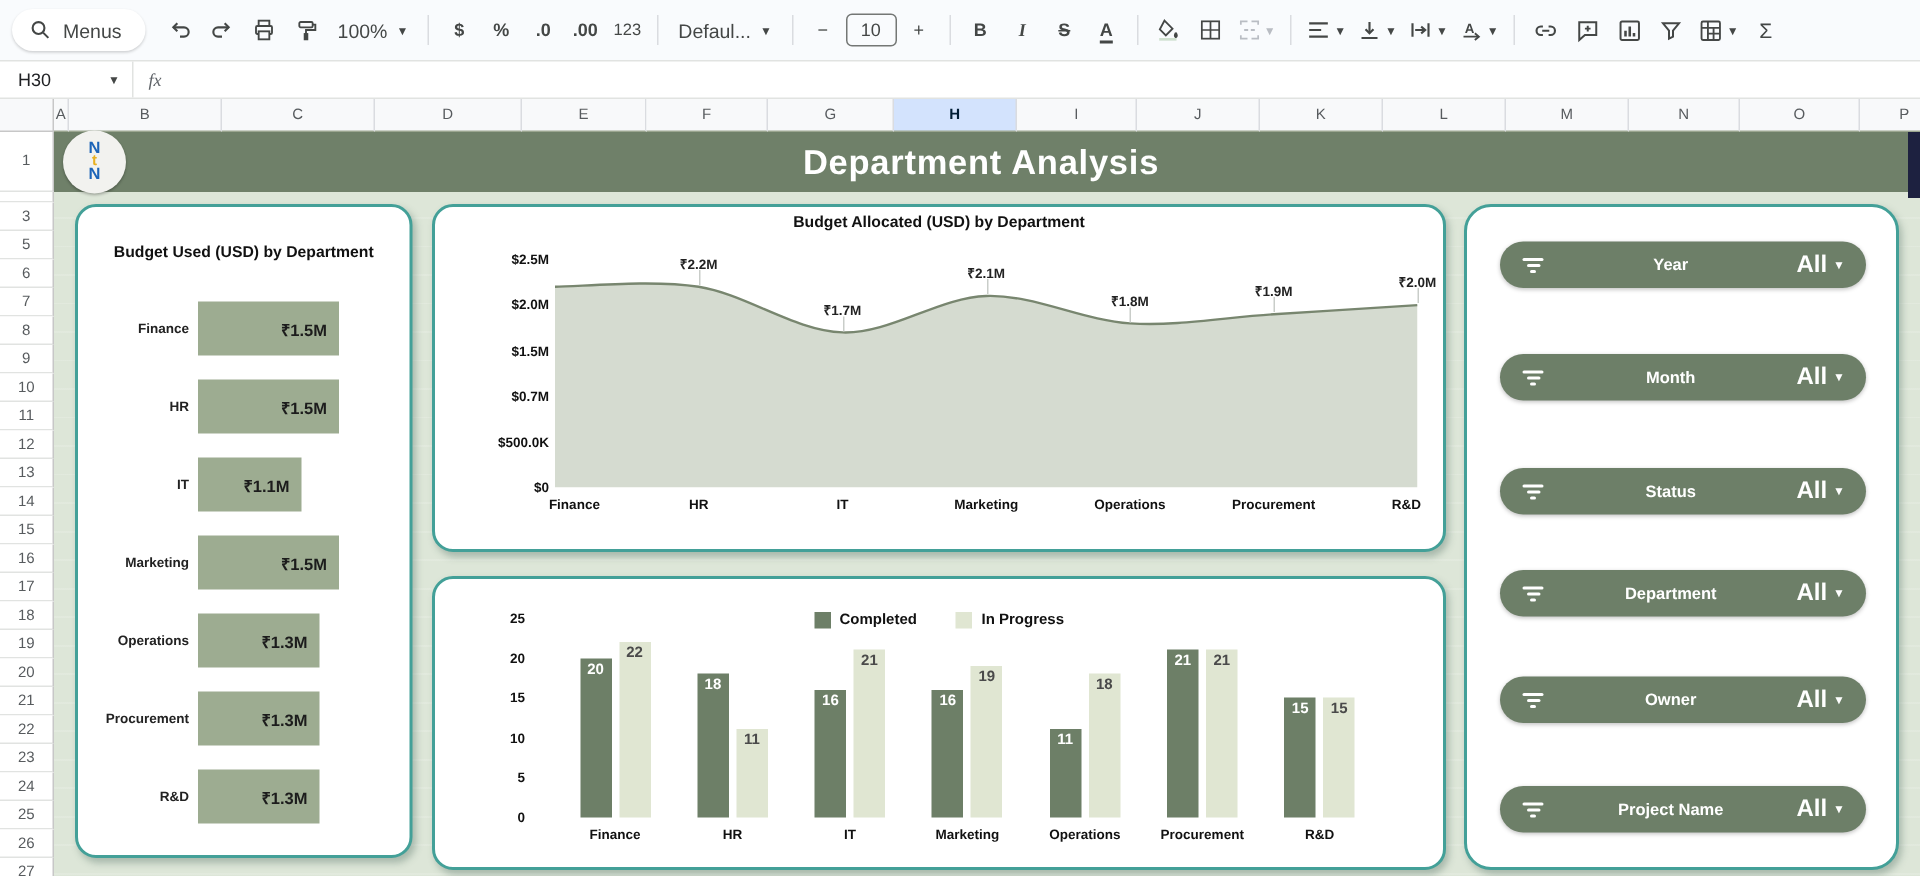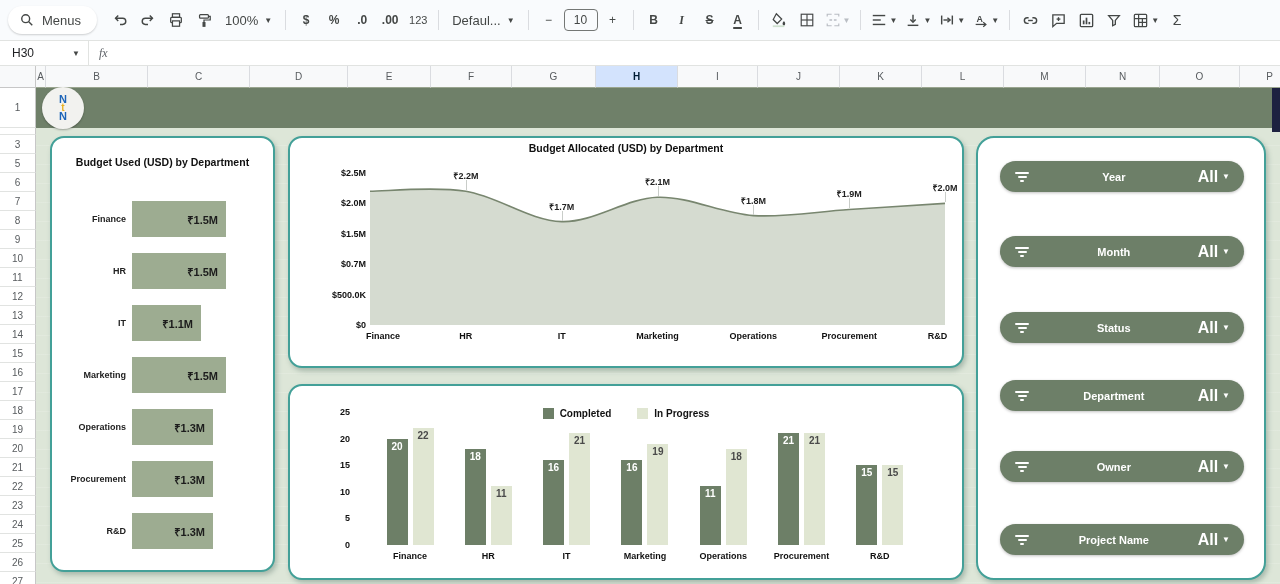--- a/index.html
+++ b/index.html
@@ -62,21 +62,21 @@
     line-height:.8; box-shadow:0 1px 2px rgba(0,0,0,.3); }
   .logo span { font-weight:bold; font-size:11px; color:#1c64b8; }
   .logo .mid { color:#e8b020; font-size:10px; }
 
   .card { position:absolute; background:#fff; border:2px solid #43a098; border-radius:14px;
     box-shadow:2px 3px 5px rgba(70,100,90,.35); }
   .card-title { text-align:center; font-weight:bold; font-size:10.5px; color:#111; }
 
   
   #hbar-card { left:14px; top:48px; width:225px; height:436px; }
-  #hbar-card .card-title { margin-top:18px; }
+  #hbar-card .card-title { margin-top:24px; }
   .hbar-row { position:absolute; left:0; height:36px; display:flex; align-items:center; width:100%; }
   .hbar-label { width:80px; text-align:right; font-size:9px; font-weight:bold; color:#222; padding-right:6px; }
   .hbar-bar { height:36px; background:#9dac91; display:flex; align-items:center;
     justify-content:flex-end; padding-right:8px; }
   .hbar-val { font-size:11px; font-weight:bold; color:#1c1c1c; white-space:nowrap; }
 
   
   #area-card { left:252px; top:48px; width:676px; height:232px; }
   #area-card .card-title { margin-top:4px; }
   .ytick { position:absolute; width:76px; text-align:right; font-size:9px; font-weight:bold; color:#111; }
@@ -332,20 +332,21 @@
     </div>
 
   <div class="canvas">
 
     <div class="title-band">
       <div class="logo">
         <span>N</span>
         <span class="mid">t</span>
         <span>N</span>
       </div>
+      <div class="band-title">Department Analysis</div>
     </div>
     <div class="navy-strip"></div>
 
     <div class="card" id="hbar-card">
       <div class="card-title">Budget Used (USD) by Department</div>
       <div id="hbar-rows">
           <div class="hbar-row" style="top: 63px;">
             <div class="hbar-label">Finance</div>
             <div class="hbar-bar" style="width: 94px; background: rgb(157, 172, 145);">
               <span class="hbar-val">₹1.5M</span>

